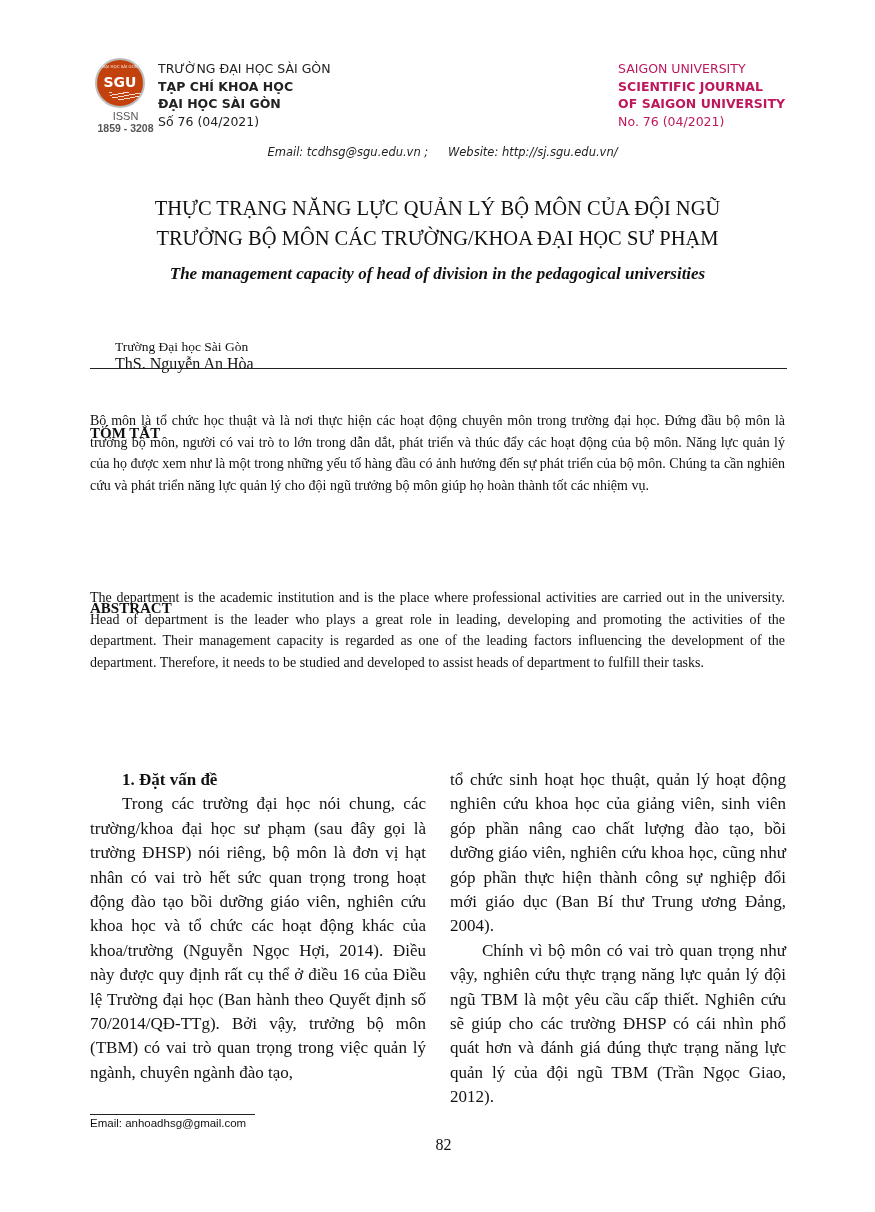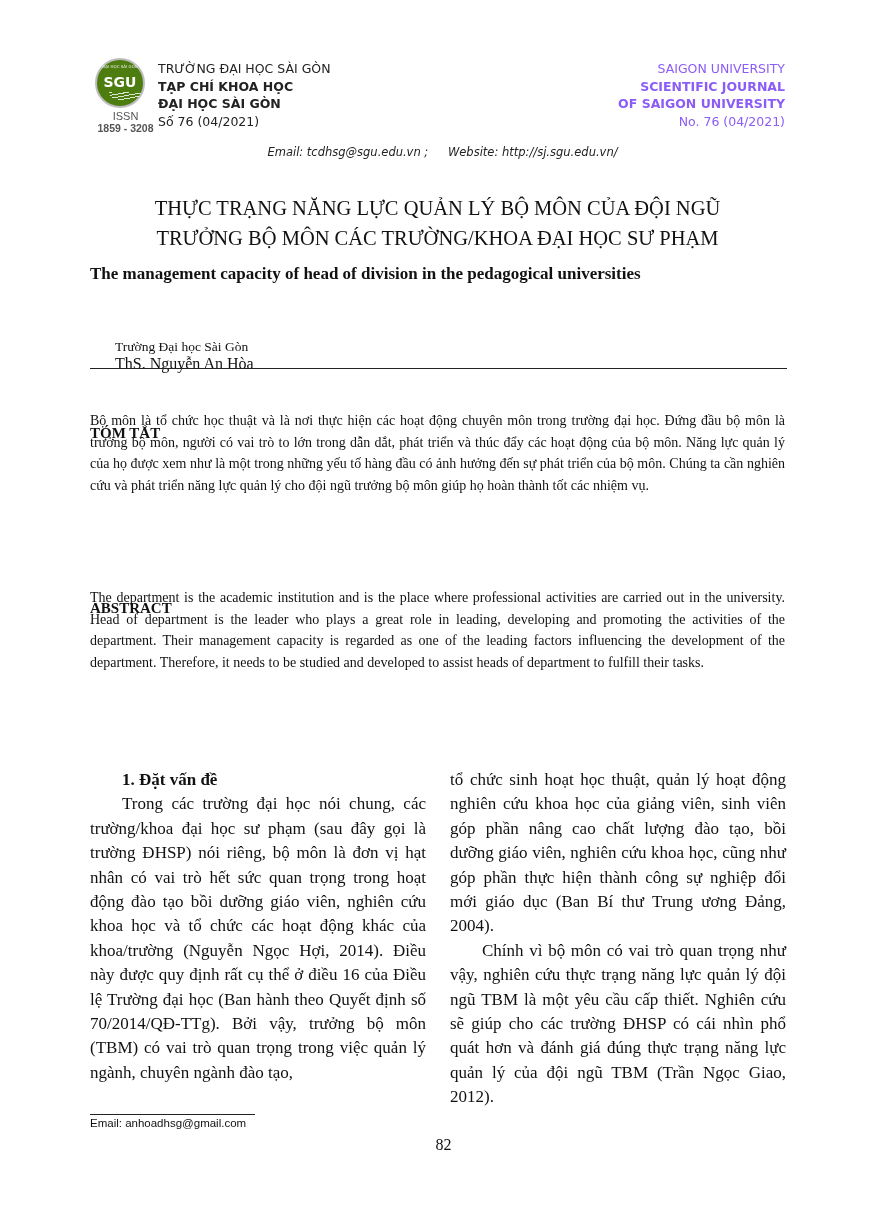--- a/index.html
+++ b/index.html
@@ -1,37 +1,37 @@
 <!DOCTYPE html>
 <html><head>
   <meta charset="utf-8">
   <style>
     html, body { margin: 0; padding: 0; background: #ffffff; }
     body { width: 875px; height: 1212px; position: relative; overflow: hidden; color: #111; }
     .page { position: absolute; left: 0; top: 0; width: 875px; height: 1212px; }
 
     
     .logo { position: absolute; left: 88px; top: 58px; width: 68px; height: 80px; }
-    .logo-circle { position: absolute; left: 7px; top: 0; width: 50px; height: 50px; border-radius: 50%; background: #4d7c0f; border: 2px solid #bdbdbd; box-sizing: border-box; }
+    .logo-circle { position: absolute; left: 7px; top: 0; width: 50px; height: 50px; border-radius: 50%; background: #c2410c; border: 2px solid #bdbdbd; box-sizing: border-box; }
     .logo-text { position: absolute; left: 0; right: 0; top: 14px; text-align: center; font-family: "DejaVu Sans", sans-serif; font-weight: bold; font-size: 14px; color: #fff; letter-spacing: 0px; }
     .logo-ring-top { position: absolute; left: 0; right: 0; top: 4px; text-align: center; font-family: "DejaVu Sans", sans-serif; font-size: 4px; color: #eee; }
     .logo-stripes { position: absolute; left: 12px; top: 32px; width: 32px; height: 8px; background: repeating-linear-gradient(170deg, #fff 0 1px, transparent 1px 3px); opacity: 0.8; border-radius: 0 0 10px 10px; }
     .issn { position: absolute; left: 0; width: 75px; top: 52px; text-align: center; font-family: "Liberation Sans", sans-serif; font-size: 11px; color: #555; line-height: 12px; }
     .issn .num { display:block; font-size: 10.5px; font-weight: bold; }
 
     .hdr-left { position: absolute; left: 158px; top: 60px; font-family: "DejaVu Sans", sans-serif; font-size: 12.5px; line-height: 17.5px; color: #222; }
     .hdr-left .b { font-weight: bold; }
-    .hdr-right { position: absolute; right: 90px; top: 60px; text-align: right; font-family: "DejaVu Sans", sans-serif; font-size: 12.5px; line-height: 17.5px; color: #8b5cf6; }
+    .hdr-right { position: absolute; right: 90px; top: 60px; text-align: left; font-family: "DejaVu Sans", sans-serif; font-size: 12.5px; line-height: 17.5px; color: #be185d; }
     .hdr-right .b { font-weight: bold; }
     .hdr-contact { position: absolute; left: 0; right: 0; top: 145px; text-align: center; font-family: "DejaVu Sans", sans-serif; font-style: italic; font-size: 11.5px; color: #222; padding-left: 10px; }
     .hdr-contact span { margin: 0 8px; }
 
     
     .title { position: absolute; left: 90px; right: 90px; top: 193px; text-align: center; font-family: Liberation Serif, serif; font-size: 20.5px; line-height: 30px; color: #111; }
-    .subtitle { position: absolute; left: 90px; right: 90px; top: 264px; font-family: "Liberation Serif", serif; font-weight: bold; font-size: 17px; color: #111; }
+    .subtitle { position: absolute; left: 90px; right: 90px; top: 264px; text-align: center; font-family: "Liberation Serif", serif; font-style: italic; font-weight: bold; font-size: 17px; color: #111; }
     .author { position: absolute; left: 115px; top: 311px; font-family: "Liberation Serif", serif; font-size: 16px; margin-top: 44px; }
     .affil { position: absolute; left: 115px; top: 339px; font-family: "Liberation Serif", serif; font-size: 13.5px; }
     .rule { position: absolute; left: 90px; width: 697px; top: 368px; height: 0; border-top: 1.3px solid #222; }
 
     .sec-head { position: absolute; left: 90px; font-family: "Liberation Serif", serif; font-weight: bold; font-size: 15px; margin-top: 41px; }
     .abs-text { position: absolute; left: 90px; width: 695px; font-family: "Liberation Serif", serif; font-size: 14px; line-height: 21.5px; text-align: justify; }
     .kw { position: absolute; left: 90px; width: 695px; font-family: "Liberation Serif", serif; font-size: 14px; }
     .kw b { font-style: italic; }
     .kw i { font-weight: normal; }
 

